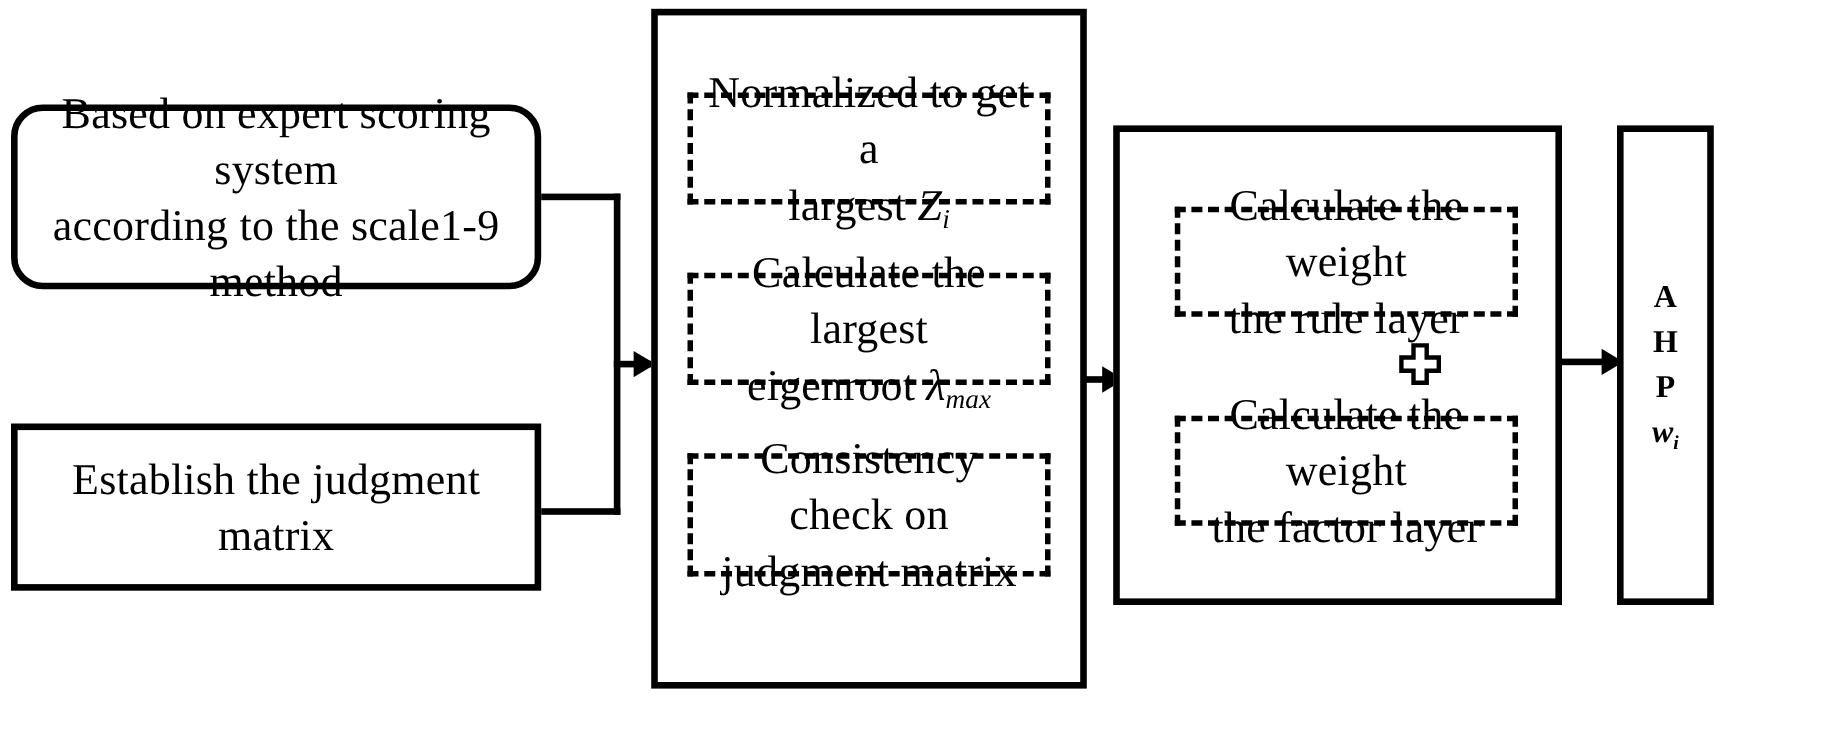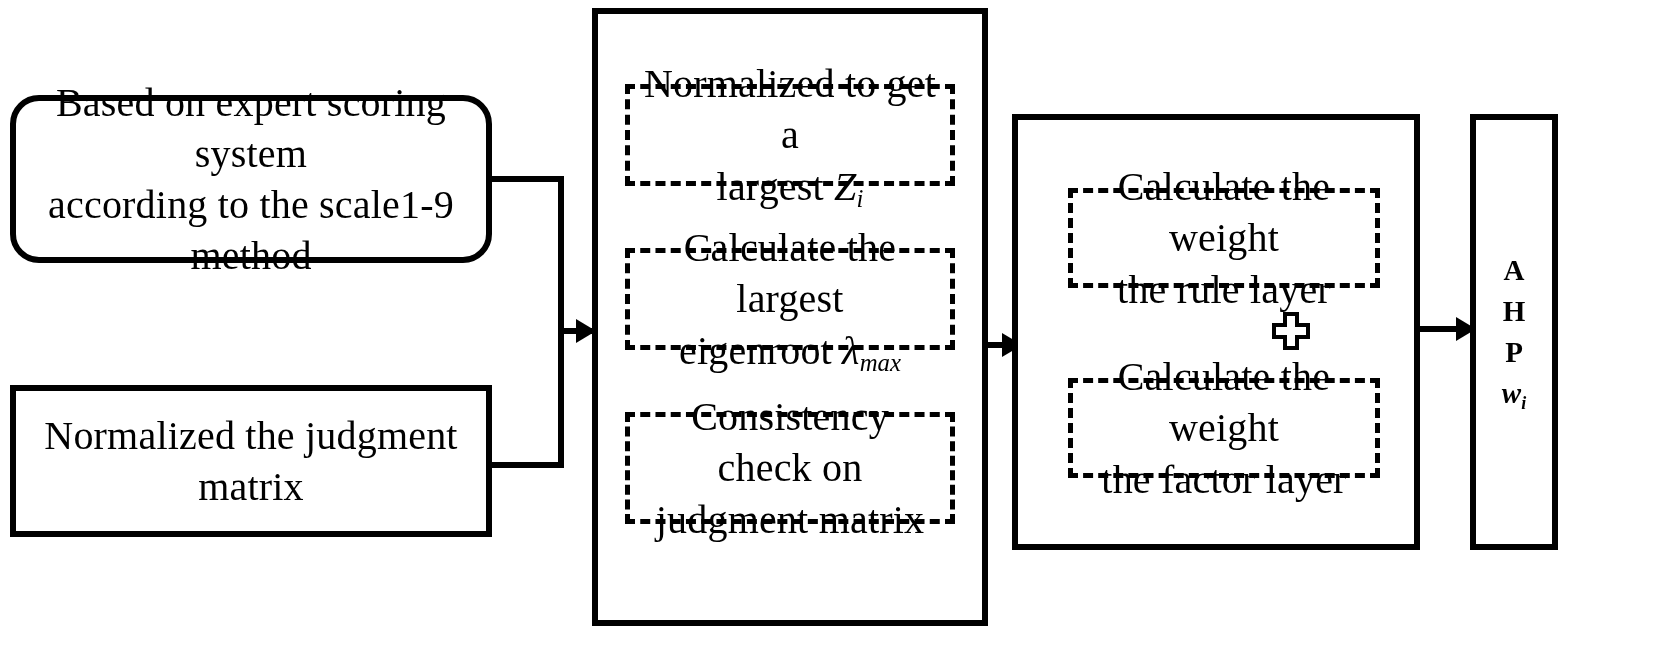--- a/index.html
+++ b/index.html
@@ -129,21 +129,21 @@
 <body>
 
 <div id="canvas">
 
   <div class="solid-box" id="box-expert">
     <span class="boxtext">Based on expert scoring system
 according to the scale1-9 method</span>
   </div>
 
   <div class="solid-box" id="box-matrix">
-    <span class="boxtext">Normalized the judgment matrix</span>
+    <span class="boxtext">Establish the judgment matrix</span>
   </div>
 
   <div class="hline" id="conn-top-stub"></div>
   <div class="hline" id="conn-bot-stub"></div>
   <div class="vline" id="conn-vertical"></div>
 
   <div class="arrow" id="arrow-1"></div>
 
   <div class="container-box" id="mid-container"></div>
 

